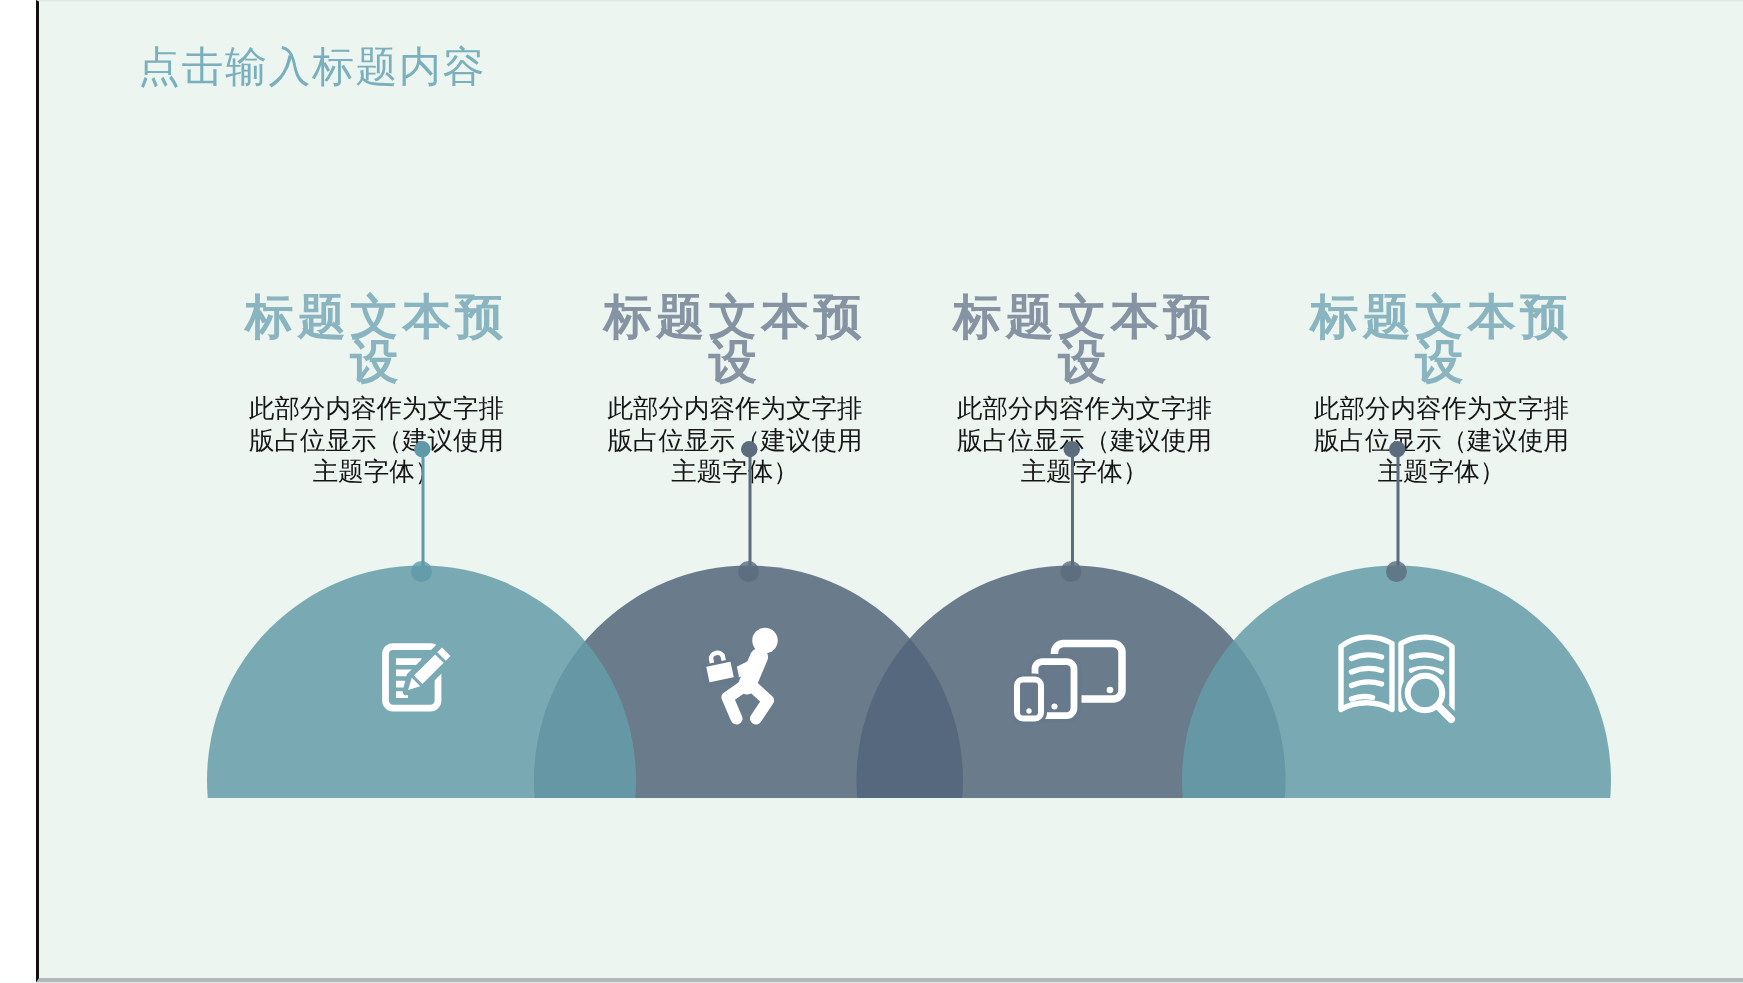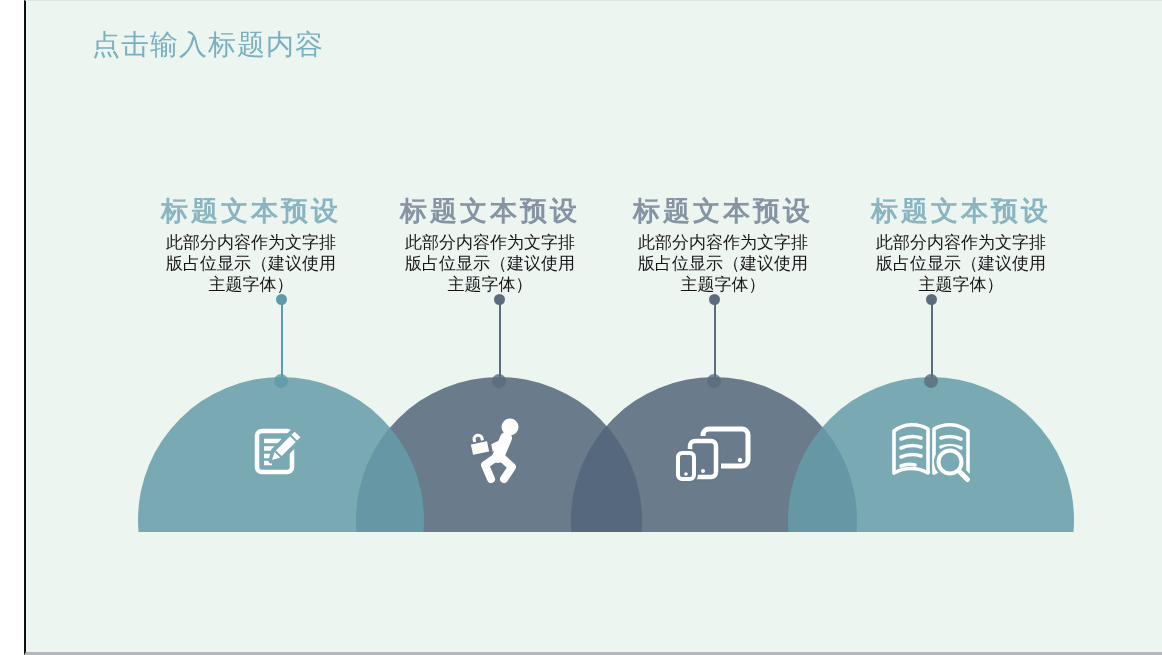--- a/index.html
+++ b/index.html
@@ -14,21 +14,21 @@
     margin-left:24px;
   }
   .title{
     position:absolute;left:66px;top:28px;
     font-size:28px;line-height:32px;letter-spacing:1px;font-weight:400;
   }
   .col-text{position:absolute;top:195px;width:200px;text-align:center;}
   .c1{left:125px}.c2{left:364px}.c3{left:597px}.c4{left:835px}
   .col-heading{
     font-family:"Liberation Serif","DejaVu Serif",serif;
-    font-size:27px;line-height:30px;font-weight:600;letter-spacing:3px;
+    font-size:32px;line-height:30px;font-weight:600;letter-spacing:3px;
   }
   .col-body{
     width:178px;margin:6px auto 0;
     font-size:17px;line-height:21px;font-weight:400;
   }
   .connector{position:absolute;top:293px;width:11px;z-index:1;}
   .k1{left:250px}.k2{left:468px}.k3{left:683px}.k4{left:900px}
   .dot-top{display:block;width:11px;height:11px;border-radius:50%;}
   .conn-line{position:absolute;top:10px;left:4.5px;width:2px;height:73px;}
   .dot-bottom{position:absolute;top:373px;width:14px;height:14px;border-radius:50%;z-index:5;opacity:0.8;}

